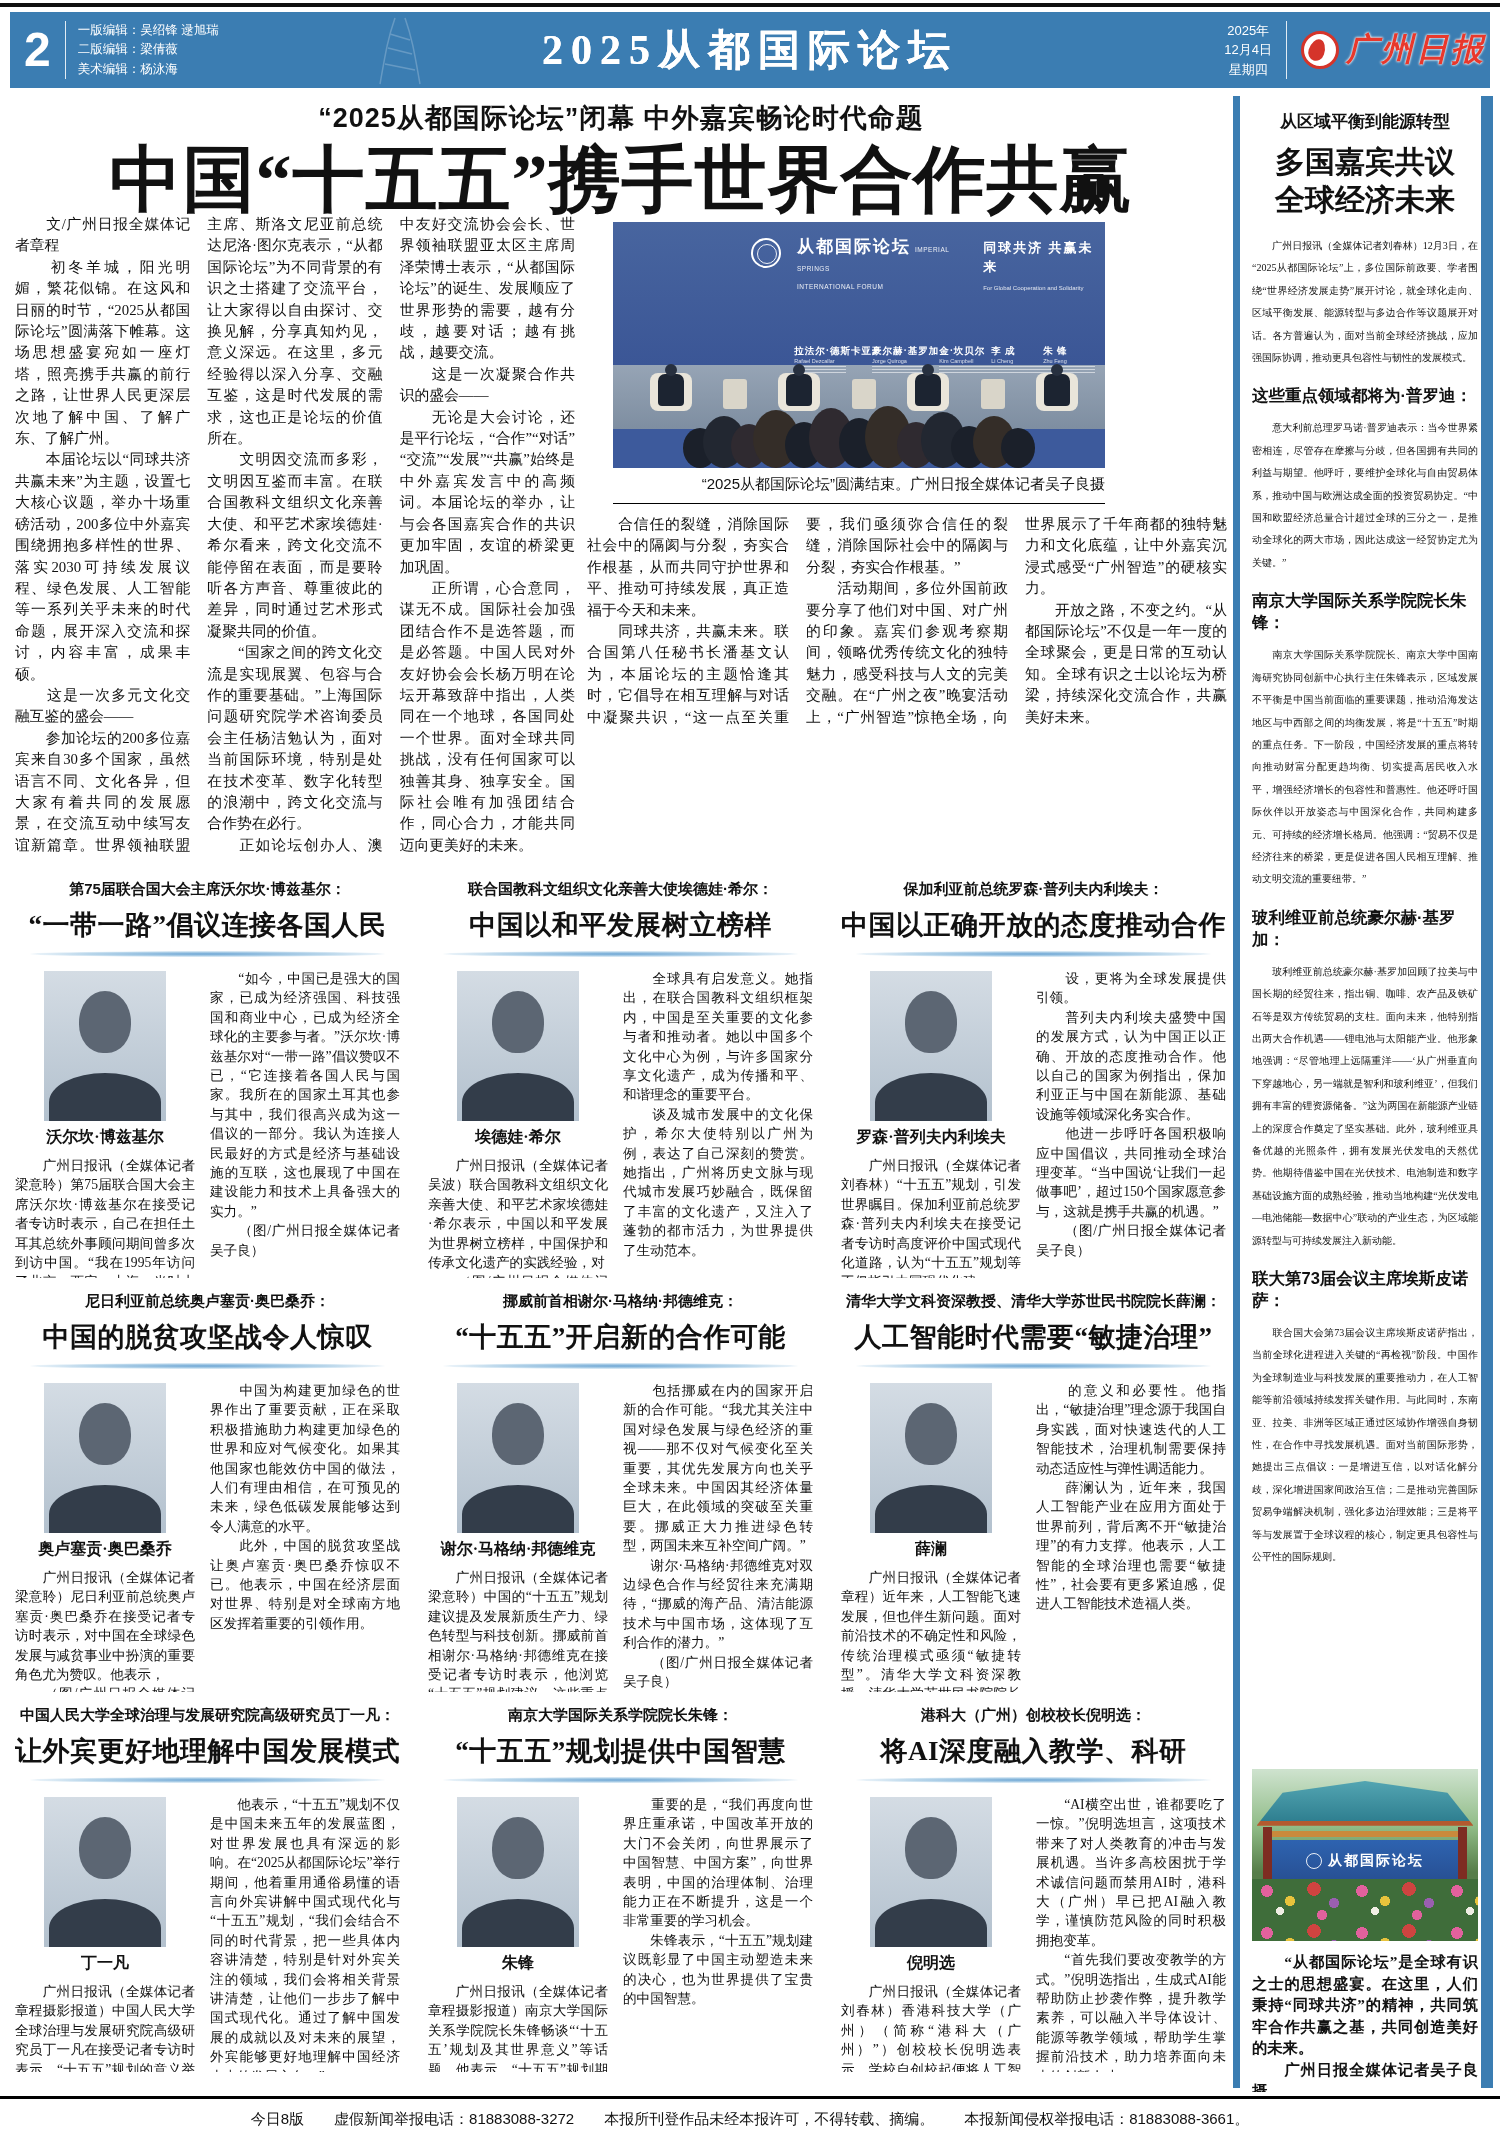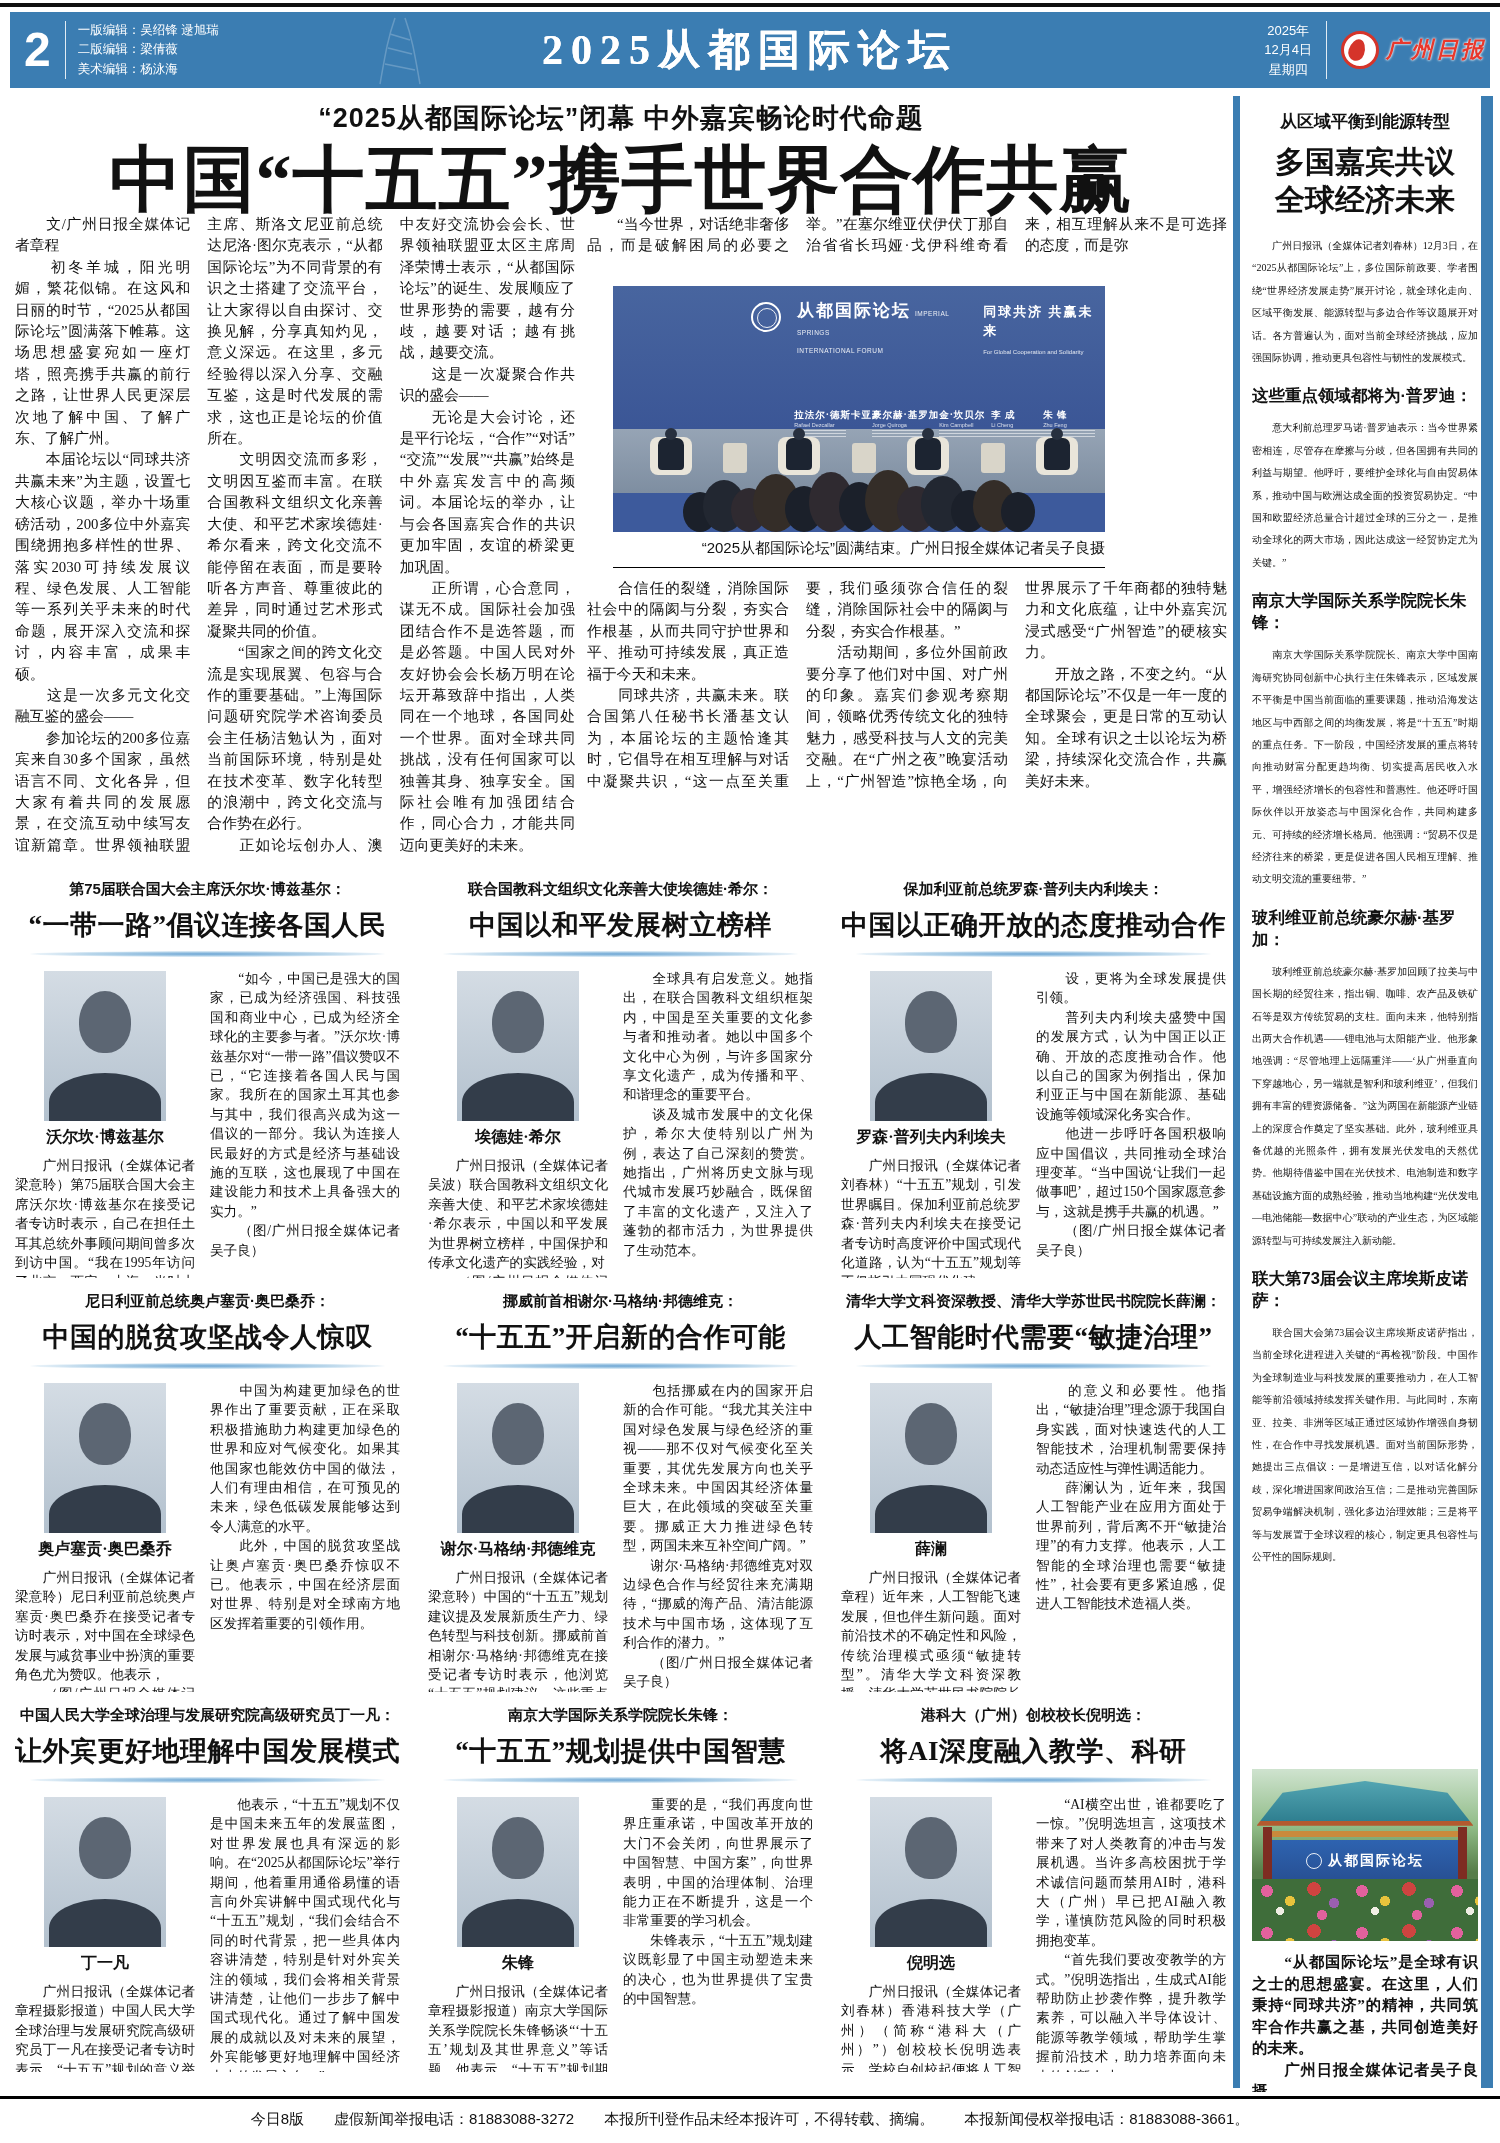--- a/index.html
+++ b/index.html
@@ -12,21 +12,21 @@
   .banner { position:absolute; left:10px; top:12px; width:1480px; height:76px; background:#3b7db2; color:#fff; display:flex; align-items:center; }
   .pagenum { font-family:"Liberation Sans",sans-serif; font-weight:bold; font-size:48px; line-height:1; margin:0 14px 0 14px; }
   .editors { font-family:"Liberation Sans",sans-serif; font-size:12.5px; line-height:1.55; padding-left:12px; border-left:1px solid rgba(255,255,255,.85); white-space:pre-line; }
   .tower { position:absolute; left:330px; top:2px; opacity:.4; }
   .banner-title { position:absolute; left:0; right:0; text-align:center; font-weight:900; font-size:42px; letter-spacing:8px; text-shadow:0 0 0 #fff; }
   .banner-right { margin-left:auto; display:flex; align-items:center; gap:14px; padding-right:4px; position:relative; }
   .banner-date { font-family:"Liberation Sans",sans-serif; font-size:13px; line-height:1.5; text-align:center; padding-right:14px; border-right:1px solid rgba(255,255,255,.85); white-space:pre-line; }
   .gzlogo { display:flex; align-items:center; gap:7px; }
   .gz-emblem { width:38px; height:38px; border-radius:50%; background:#fff; border:3px solid #d5342a; position:relative; }
   .gz-emblem::before { content:""; position:absolute; left:5px; top:5px; width:16px; height:22px; border-radius:50% 50% 50% 50%/60% 60% 40% 40%; background:#d5342a; transform:rotate(18deg); }
-  .gz-name { font-size:22px; font-weight:bold; font-style:italic; letter-spacing:3px; color:#e8382c; text-shadow:0 0 2px #fff,0 0 3px #fff; }
+  .gz-name { font-size:32px; font-weight:bold; font-style:italic; letter-spacing:3px; color:#e8382c; text-shadow:0 0 2px #fff,0 0 3px #fff; }
 
   
   .head-block { position:absolute; left:15px; top:100px; width:1212px; text-align:center; }
   .kicker { font-family:"Liberation Sans",sans-serif; font-weight:bold; font-size:27px; letter-spacing:1px; }
   .main-title { margin-top:8px; font-size:72px; font-weight:900; letter-spacing:1px; line-height:1.02; font-family:"Liberation Serif",serif; }
 
   
   .main-article { position:absolute; left:15px; top:214px; width:1212px; height:652px; }
   .ma-text { font-size:14.8px; line-height:21.4px; text-align:justify; white-space:pre-line; }
   .ma-left { position:absolute; left:0; top:0; width:560px; height:652px; column-count:3; column-gap:17px; overflow:hidden; }
@@ -156,21 +156,20 @@
 　　这是一次多元文化交融互鉴的盛会——
 　　参加论坛的200多位嘉宾来自30多个国家，虽然语言不同、文化各异，但大家有着共同的发展愿景，在交流互动中续写友谊新篇章。世界领袖联盟主席、斯洛文尼亚前总统达尼洛·图尔克表示，“从都国际论坛”为不同背景的有识之士搭建了交流平台，让大家得以自由探讨、交换见解，分享真知灼见，意义深远。在这里，多元经验得以深入分享、交融互鉴，这是时代发展的需求，这也正是论坛的价值所在。
 　　文明因交流而多彩，文明因互鉴而丰富。在联合国教科文组织文化亲善大使、和平艺术家埃德娃·希尔看来，跨文化交流不能停留在表面，而是要聆听各方声音、尊重彼此的差异，同时通过艺术形式凝聚共同的价值。
 　　“国家之间的跨文化交流是实现展翼、包容与合作的重要基础。”上海国际问题研究院学术咨询委员会主任杨洁勉认为，面对当前国际环境，特别是处在技术变革、数字化转型的浪潮中，跨文化交流与合作势在必行。
 　　正如论坛创办人、澳中友好交流协会会长、世界领袖联盟亚太区主席周泽荣博士表示，“从都国际论坛”的诞生、发展顺应了世界形势的需要，越有分歧，越要对话；越有挑战，越要交流。
 　　这是一次凝聚合作共识的盛会——
 　　无论是大会讨论，还是平行论坛，“合作”“对话”“交流”“发展”“共赢”始终是中外嘉宾发言中的高频词。本届论坛的举办，让与会各国嘉宾合作的共识更加牢固，友谊的桥梁更加巩固。
 　　正所谓，心合意同，谋无不成。国际社会加强团结合作不是选答题，而是必答题。中国人民对外友好协会会长杨万明在论坛开幕致辞中指出，人类同在一个地球，各国同处一个世界。面对全球共同挑战，没有任何国家可以独善其身、独享安全。国际社会唯有加强团结合作，同心合力，才能共同迈向更美好的未来。
 　　保加利亚前总统罗森·普列夫内利埃夫表示，在当前，合作与信任比以往任何时候都更加重要。我们要携手通过对话与交流，将共同理念转化为促进全球发展的实际成果。</div>
     <div class="ma-right">
-      <div class="band1 ma-text">　　“当今世界，对话绝非奢侈品，而是破解困局的必要之举。”在塞尔维亚伏伊伏丁那自治省省长玛娅·戈伊科维奇看来，相互理解从来不是可选择的态度，而是弥</div>
 
       <div class="stage">
         <div class="st-backdrop"></div>
         <div class="st-floor"></div>
         <div class="st-logos">
           <span class="st-emblem"></span>
           <span>
             <span class="st-cn">从都国际论坛</span>
             <span class="st-en">IMPERIAL SPRINGS
 INTERNATIONAL FORUM</span>

